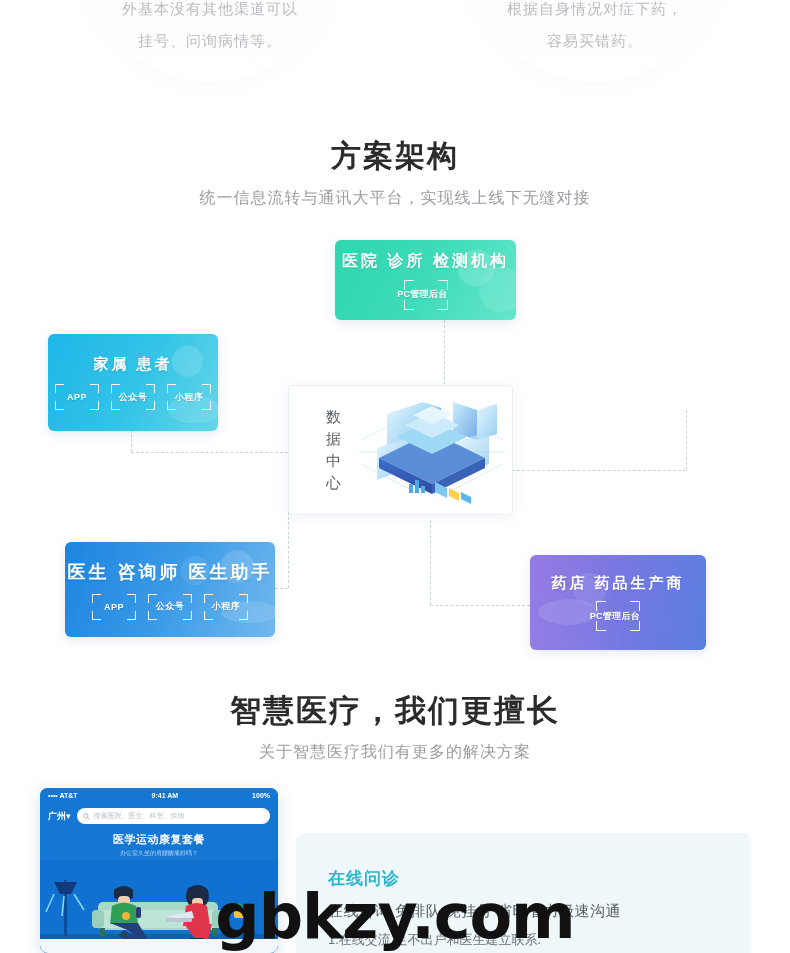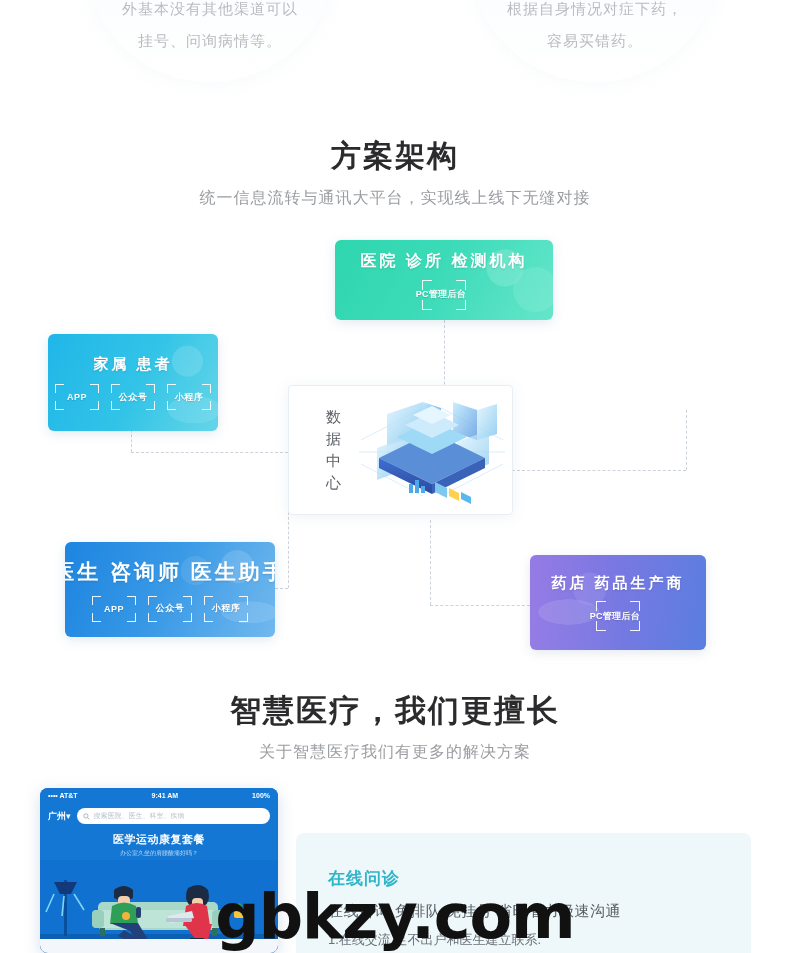--- a/index.html
+++ b/index.html
@@ -224,21 +224,21 @@
     <div class="conn h" style="left:275px; top:358px; width:13px;"></div>
     <div class="conn v" style="left:288px; top:282px; height:76px;"></div>
 
     <div class="conn v" style="left:686px; top:180px; height:60px;"></div>
     <div class="conn h" style="left:512px; top:240px; width:174px;"></div>
 
     <div class="conn h" style="left:430px; top:290px; width:0px;"></div>
     <div class="conn v" style="left:430px; top:290px; height:85px;"></div>
     <div class="conn h" style="left:430px; top:375px; width:100px;"></div>
 
-    <div class="card" style="left:335px; top:10px; width:218px; height:80px;
+    <div class="card" style="left:335px; top:10px; width:181px; height:80px;
                 background:linear-gradient(120deg,#2ed6ae 0%,#3fdcba 55%,#57e3c6 100%);">
       <div class="ph" style="background:
              radial-gradient(circle at 78% 35%, rgba(255,255,255,.55) 0 18px, rgba(255,255,255,0) 19px),
              radial-gradient(circle at 92% 62%, rgba(255,255,255,.38) 0 22px, rgba(255,255,255,0) 23px),
              linear-gradient(115deg, rgba(255,255,255,0) 45%, rgba(255,255,255,.28) 100%);"></div>
       <div class="cbody">
         <div class="ctitle" style="font-size:16px;">医院  诊所  检测机构</div>
         <div class="pcbadge">
           <i></i>
             <span>PC管理后台</span>
@@ -273,21 +273,21 @@
 
 
     <div class="card" style="left:65px; top:312px; width:210px; height:95px;
                 background:linear-gradient(110deg,#1d85e0 0%,#3d9ce7 55%,#63b1ec 100%);">
       <div class="ph" style="background:
              radial-gradient(circle at 82% 26%, rgba(255,255,255,.52) 0 16px, rgba(255,255,255,0) 17px),
              radial-gradient(ellipse at 88% 74%, rgba(255,255,255,.48) 0 28px, rgba(255,255,255,0) 29px),
              radial-gradient(circle at 62% 30%, rgba(255,255,255,.30) 0 14px, rgba(255,255,255,0) 15px),
              linear-gradient(120deg, rgba(255,255,255,0) 46%, rgba(255,255,255,.30) 100%);"></div>
       <div class="cbody">
-        <div class="ctitle" style="font-size:21px;">医生  咨询师  医生助手</div>
+        <div class="ctitle" style="font-size:18px;">医生  咨询师  医生助手</div>
         <div class="chan-row">
           <div class="chan">
               <i></i>
               <span>APP</span>
             </div>
           <div class="chan">
               <i></i>
               <span>公众号</span>
             </div>
           <div class="chan">

